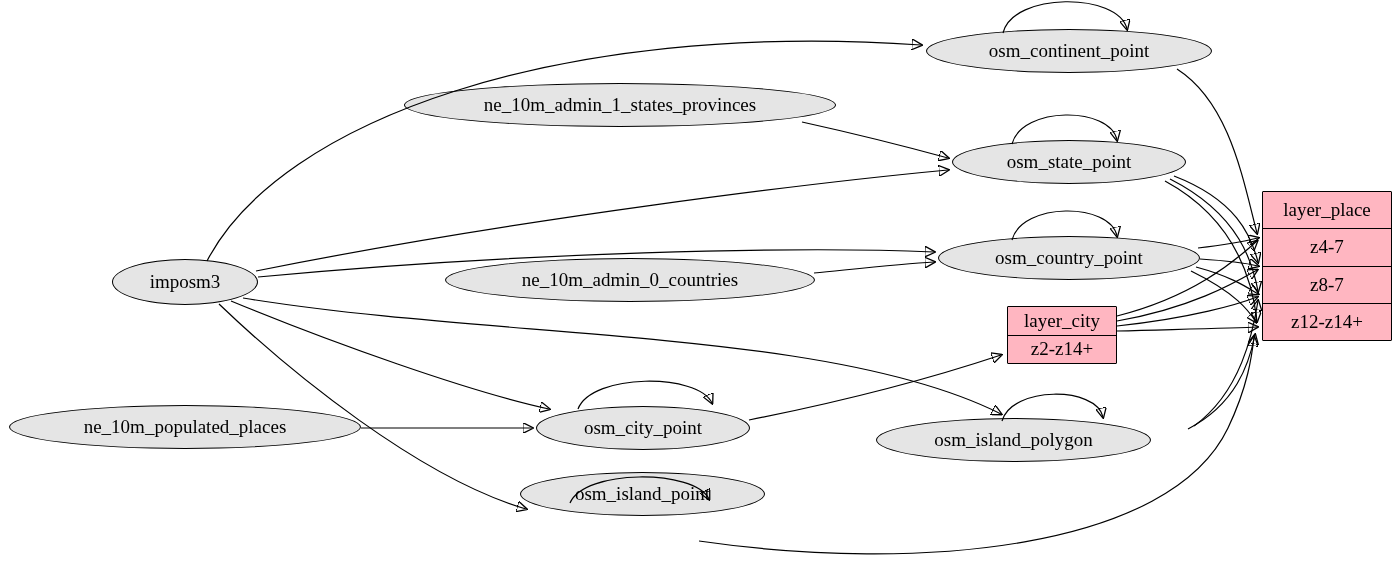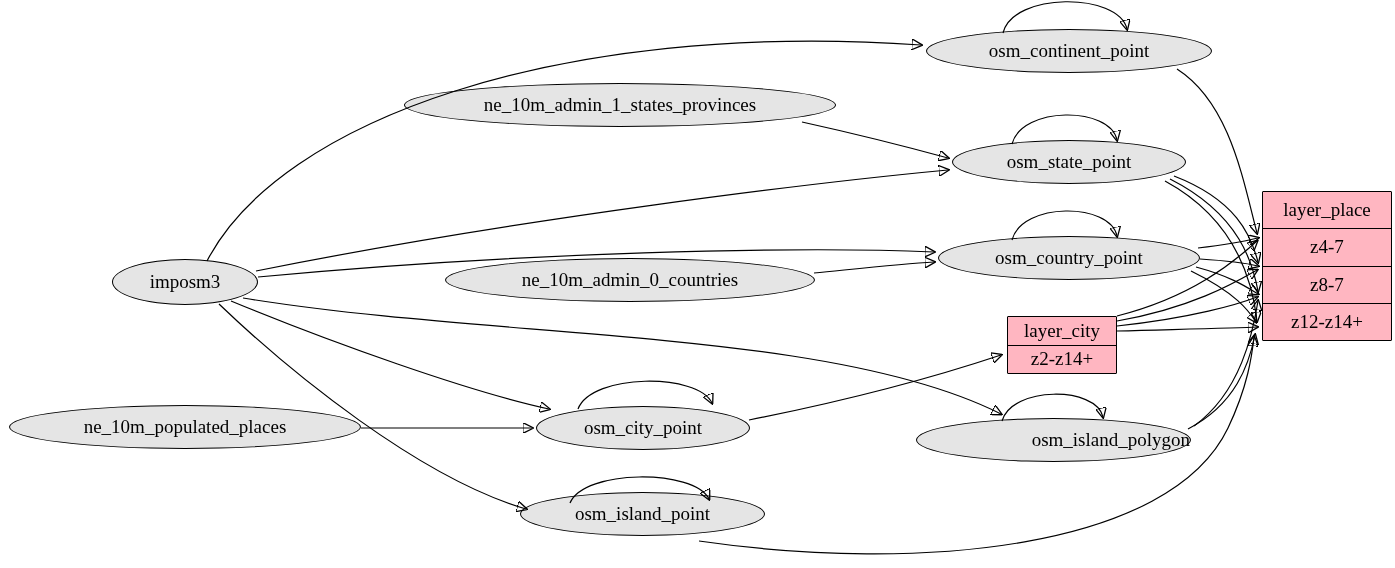--- a/index.html
+++ b/index.html
@@ -73,28 +73,28 @@
   </div>
   <div class="ellipse" style="left:938px;top:236px;width:262px;height:44px;">
     <span>osm_country_point</span>
   </div>
   <div class="ellipse" style="left:952px;top:140px;width:234px;height:44px;">
     <span>osm_state_point</span>
   </div>
   <div class="ellipse" style="left:536px;top:406px;width:214px;height:44px;">
     <span>osm_city_point</span>
   </div>
-  <div class="ellipse" style="left:916px;top:418px;width:275px;height:44px;justify-content:flex-end;">
+  <div class="ellipse" style="left:876px;top:418px;width:275px;height:44px;">
     <span>osm_island_polygon</span>
   </div>
-  <div class="ellipse" style="left:520px;top:492px;width:245px;height:44px;justify-content:center;">
+  <div class="ellipse" style="left:520px;top:472px;width:245px;height:44px;justify-content:center;">
     <span>osm_island_point</span>
   </div>
 
-  <div class="record" style="left:1007px;top:316px;width:110px;height:58px;">
+  <div class="record" style="left:1007px;top:306px;width:110px;height:58px;">
     <div class="row">layer_city</div>
     <div class="row">z2-z14+</div>
   </div>
   <div class="record" style="left:1262px;top:191px;width:130px;height:150px;">
     <div class="row">layer_place</div>
     <div class="row">z4-7</div>
     <div class="row">z8-7</div>
     <div class="row">z12-z14+</div>
   </div>
 

